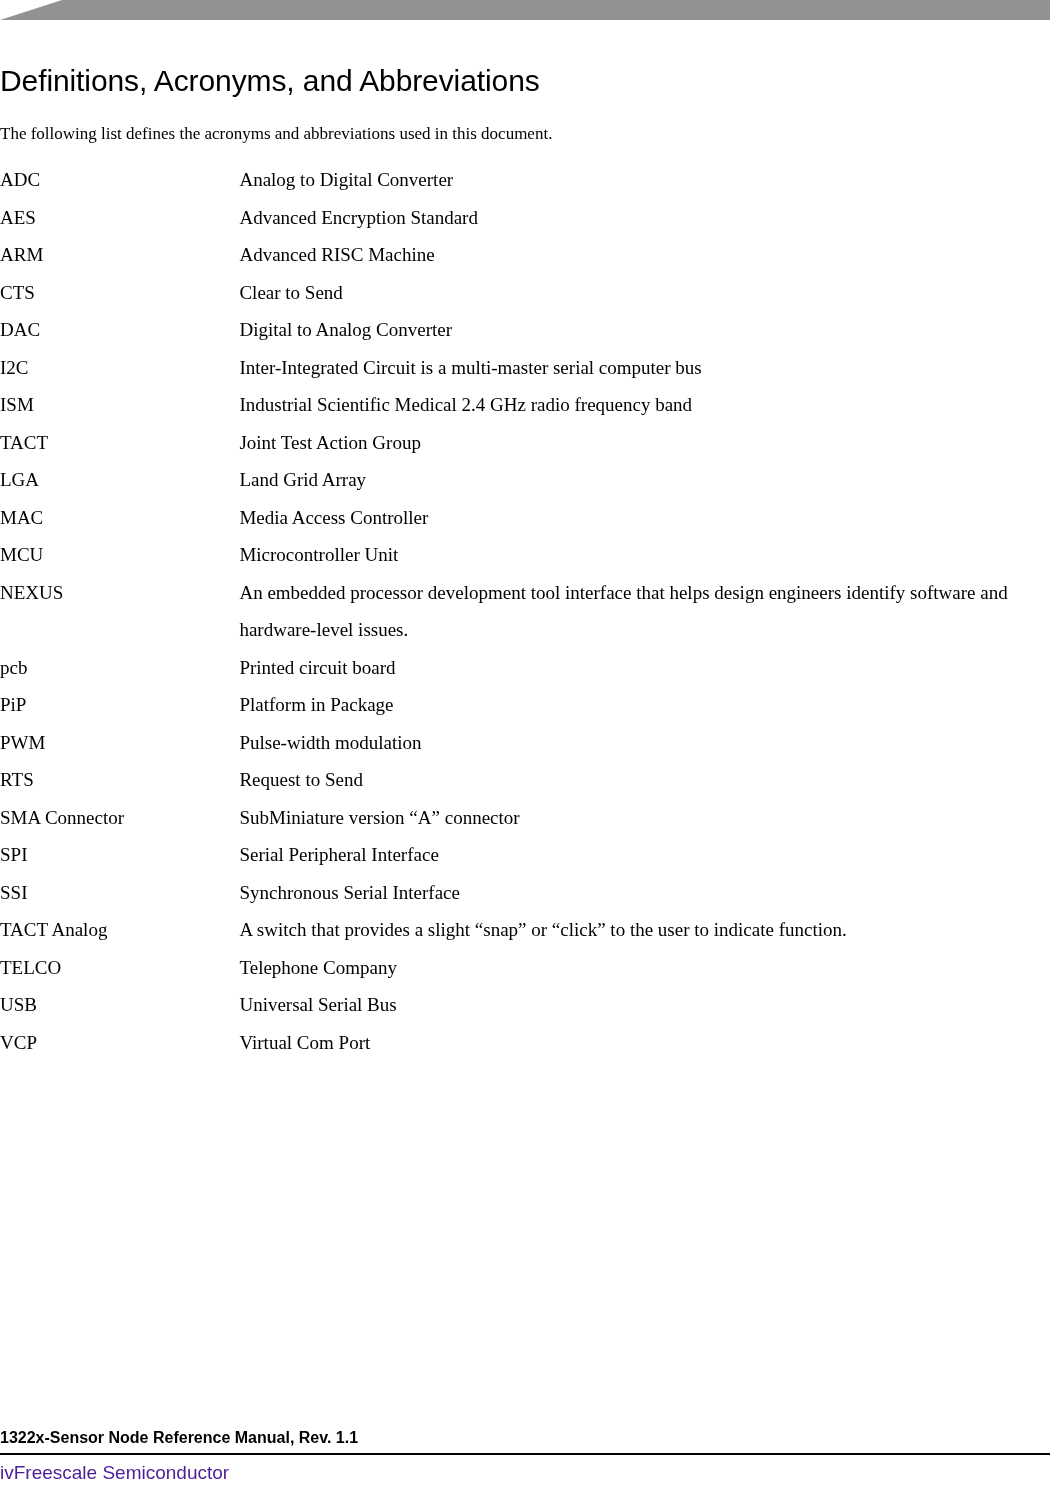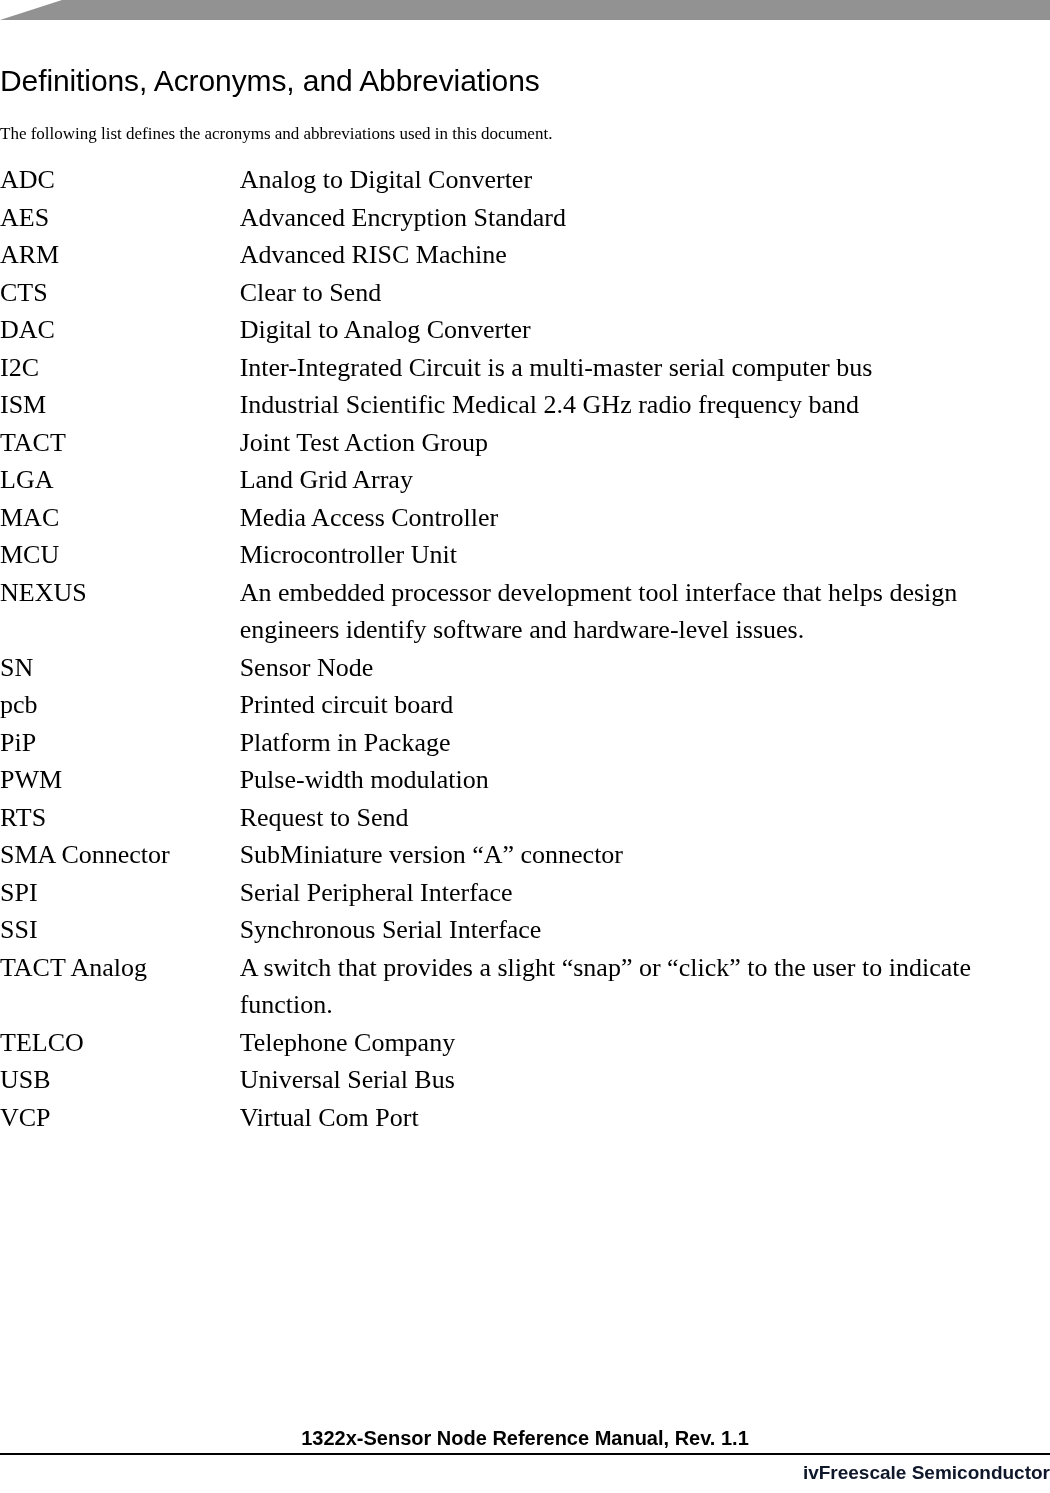--- a/index.html
+++ b/index.html
@@ -62,21 +62,21 @@
   
   .deflist {
     width: 1046px;
     border-collapse: collapse;
   }
   .deflist tr {
     vertical-align: top;
   }
   .deflist td {
     padding: 0;
-    font-size: 26px;
+    font-size: 19px;
     line-height: 37.5px;
     vertical-align: top;
   }
   .deflist td.term {
     width: 236px;
     padding-right: 4px;
     white-space: nowrap;
   }
   .deflist td.definition {
     width: 810px;
@@ -85,42 +85,41 @@
   
   .footer {
     position: absolute;
     left: 0;
     bottom: 0;
     width: 1050px;
   }
   .footer-title {
     font-family: "Liberation Sans", "DejaVu Sans", sans-serif;
     font-weight: bold;
-    font-size: 20px;
+    font-size: 16px;
     line-height: 20px;
-    text-align: center;
+    text-align: left;
     padding-bottom: 5px;
     color: #000;
   }
   .footer-rule {
     height: 0;
     border-top: 2px solid #000;
     width: 1050px;
   }
   .footer-row {
     display: flex;
-    justify-content: flex-end;
+    justify-content: flex-start;
     align-items: baseline;
     font-family: "Liberation Sans", "DejaVu Sans", sans-serif;
     font-size: 19px;
     line-height: 24px;
     padding-top: 6px;
     padding-bottom: 8px;
-    color: #0f172a;
-    font-weight: bold;
+    color: #4c1d95;
   }
   .footer-left { text-align: left; }
   .footer-right { text-align: right; }
 </style>
 </head>
 <body>
 
 <div class="page">
 
   <div class="header-bar" style="background: rgb(146, 146, 146);"></div>
@@ -173,24 +172,20 @@
             <td class="term">MAC</td>
             <td class="definition">Media Access Controller</td>
           </tr>
           <tr>
             <td class="term">MCU</td>
             <td class="definition">Microcontroller Unit</td>
           </tr>
           <tr>
             <td class="term">NEXUS</td>
             <td class="definition">An embedded processor development tool interface that helps design engineers identify software and hardware-level issues.</td>
-          </tr>
-          <tr>
-            <td class="term">SN</td>
-            <td class="definition">Sensor Node</td>
           </tr>
           <tr>
             <td class="term">pcb</td>
             <td class="definition">Printed circuit board</td>
           </tr>
           <tr>
             <td class="term">PiP</td>
             <td class="definition">Platform in Package</td>
           </tr>
           <tr>

